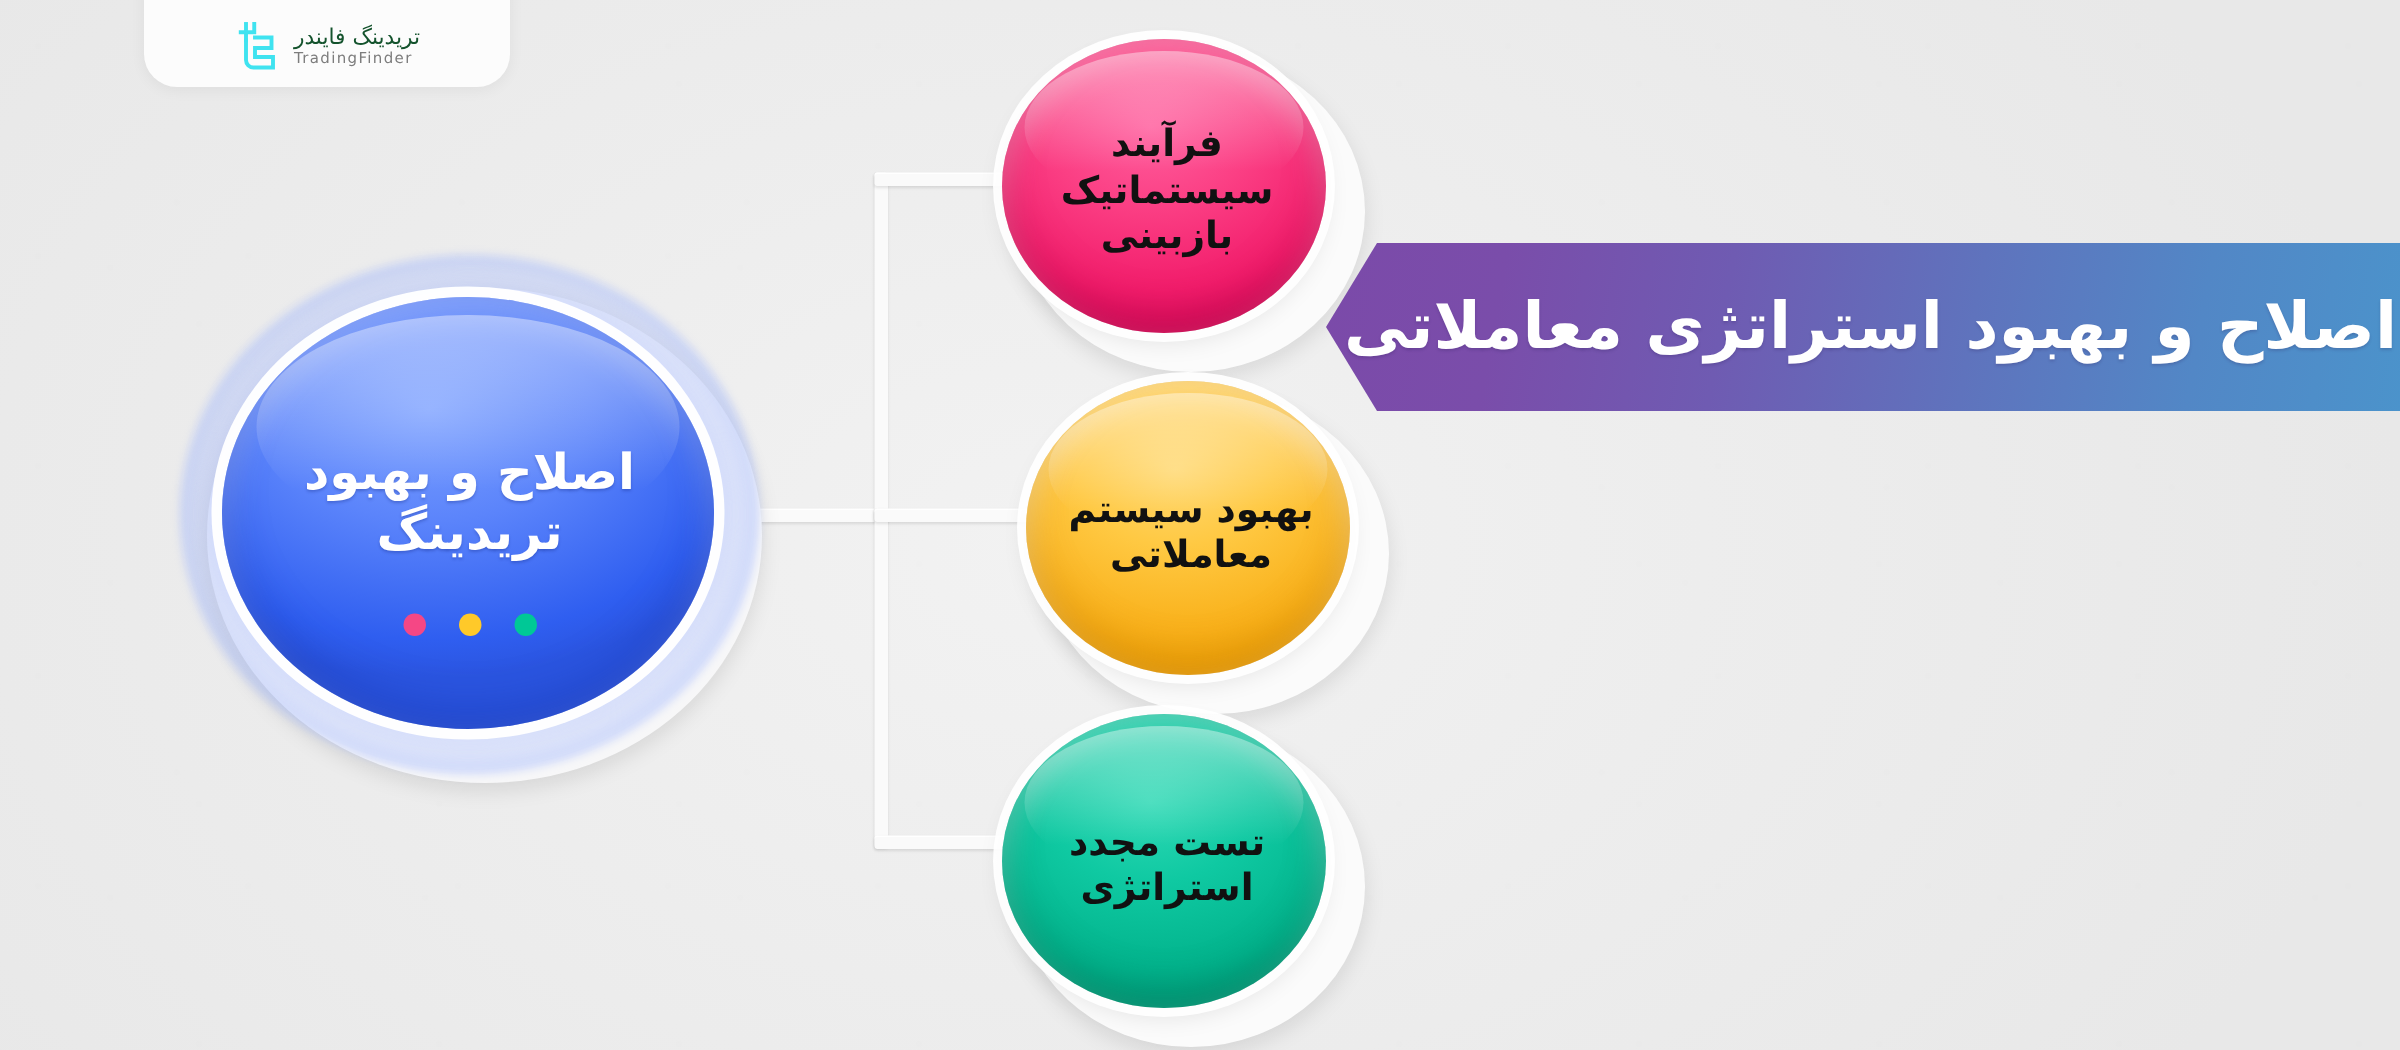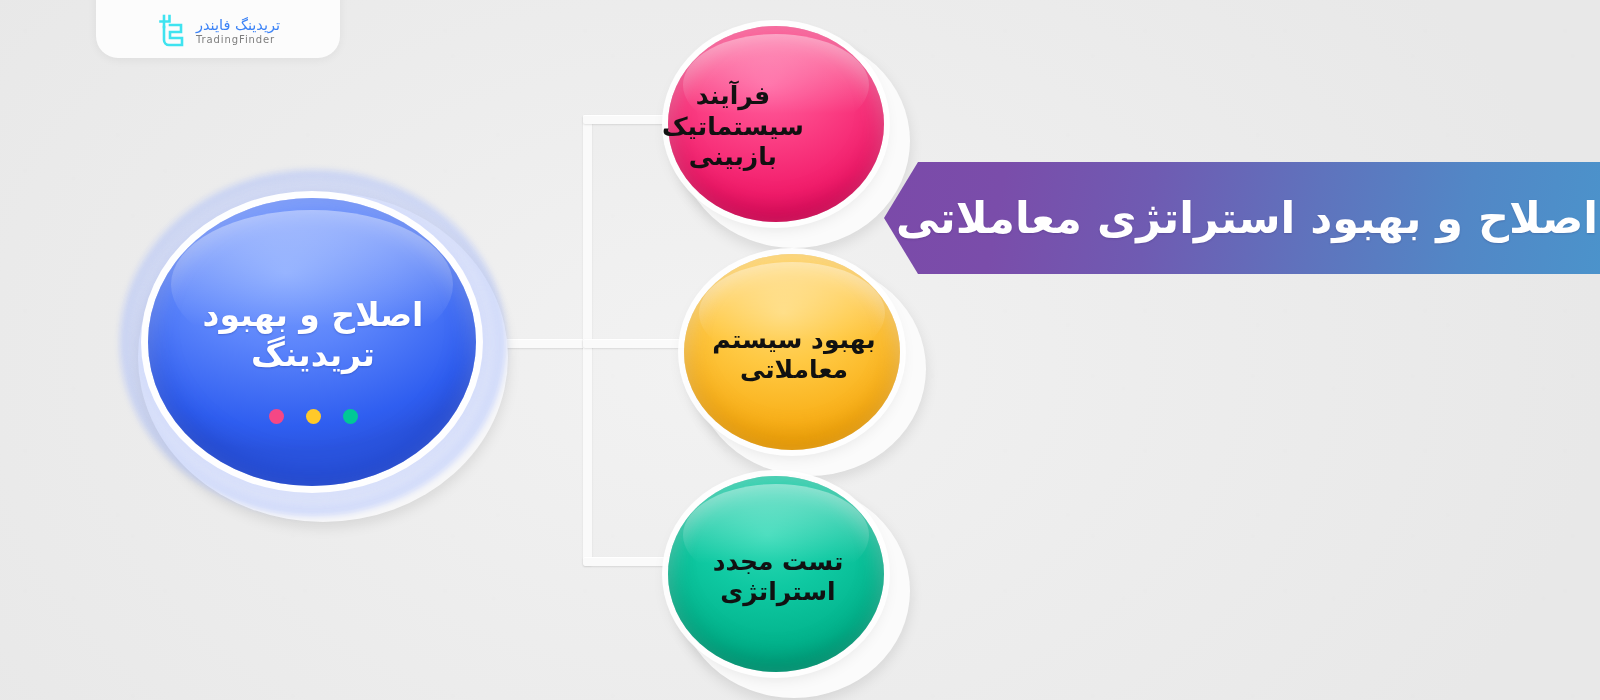--- a/index.html
+++ b/index.html
@@ -58,21 +58,21 @@
     direction: rtl;
   }
   .logo-words {
     display: flex;
     flex-direction: column;
     align-items: flex-end;
     line-height: 1.15;
   }
   .logo-fa {
     font-size: 14.5px;
-    color: #3b82f6;
+    color: #14532d;
     letter-spacing: .3px;
     white-space: nowrap;
   }
   .logo-en {
     font-size: 10px;
     color: #7d7d7d;
     letter-spacing: .9px;
     white-space: nowrap;
     direction: ltr;
   }
@@ -165,21 +165,21 @@
     justify-content: center;
     gap: 22px;
   }
   #main-dots span { width: 15px; height: 15px; border-radius: 50%; display: block; }
 
   
   .branch { width: 232px; height: 214px; }
   .branch .label { color: #111111; font-size: 25px; }
   .branch .disc { inset: 6px 10px 12px 6px; }
 
-  #node-pink  { left: 662px; top: 20px; justify-content: flex-end; }
+  #node-pink  { left: 662px; top: 20px; }
   #node-pink .disc {
     background: radial-gradient(ellipse 80% 68% at 46% 30%, #ff5f9e 0%, #fb3f84 40%, #f21c6b 82%, #e10f5f 100%);
     box-shadow:
       inset 0 -12px 26px rgba(150,0,60,.34),
       inset 0 9px 20px rgba(255,255,255,.36),
       0 0 0 6px rgba(255,255,255,.92),
       0 6px 16px rgba(0,0,0,.10);
   }
 
   #node-yellow { left: 678px; top: 248px; }

